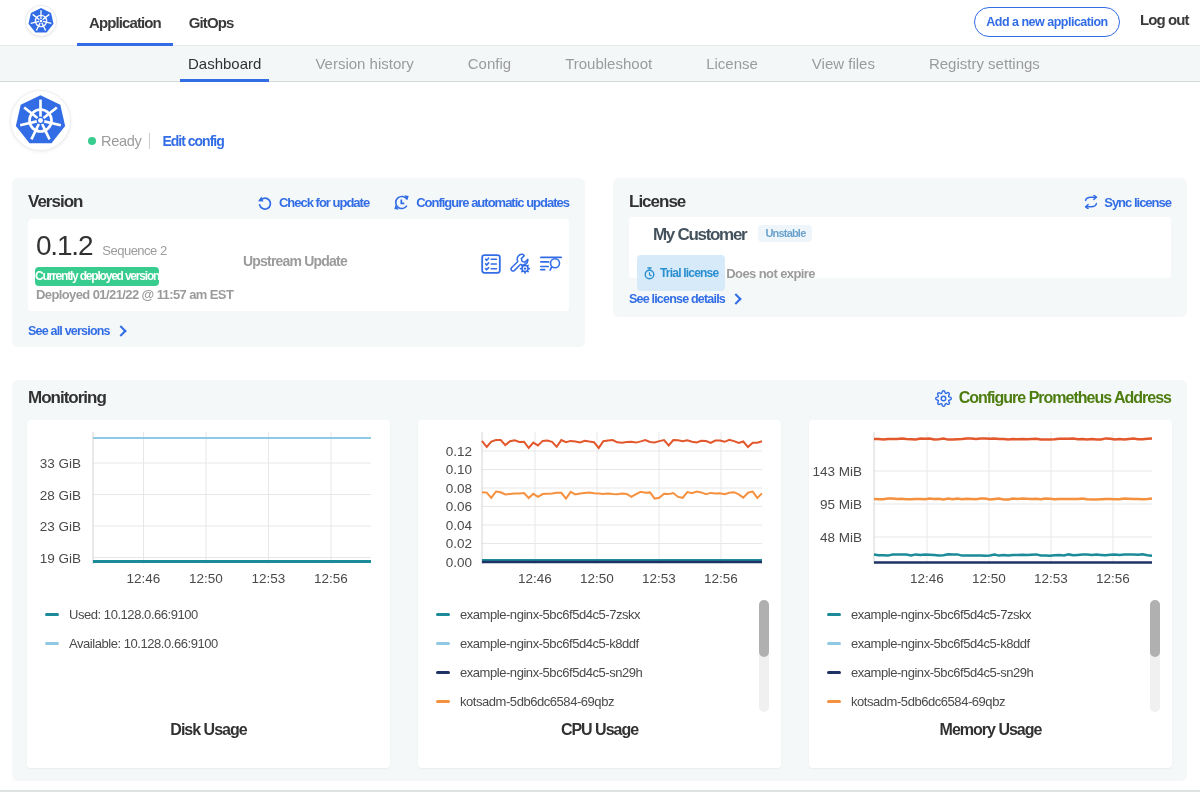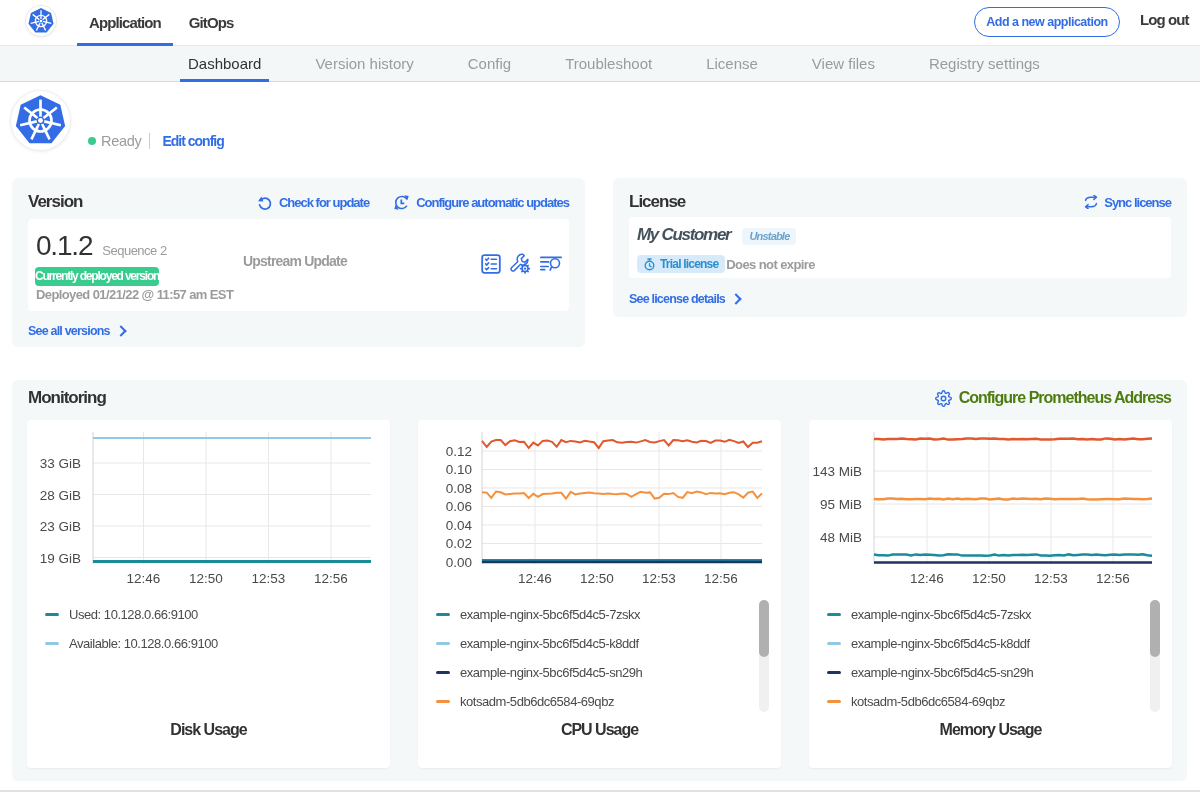--- a/index.html
+++ b/index.html
@@ -47,25 +47,25 @@
 .vseq { font-size:13px; color:#9b9b9b; letter-spacing:-0.5px; margin-left:10px; }
 .vpill { position:absolute; left:7px; top:48px; background:#38cc8e; color:#fff; font-size:12px; font-weight:bold; letter-spacing:-1.2px; border-radius:4px; padding:0 0; height:19px; line-height:19px; }
 .vdeployed { position:absolute; left:8px; top:68px; font-size:13px; font-weight:bold; color:#9b9b9b; letter-spacing:-0.6px; }
 .vsource { position:absolute; left:215px; top:34px; font-size:14px; font-weight:bold; color:#9b9b9b; letter-spacing:-0.8px; }
 .vicons { position:absolute; right:7px; top:34px; display:flex; align-items:center; }
 .vicons > div { margin-left:9px; }
 #versioncard .seeall { position:absolute; left:16px; top:146px; }
 
 #licensecard { left:613px; top:178px; width:574px; height:139px; padding:14px 16px; }
 #licensecard .inner { position:absolute; left:16px; top:39px; width:542px; height:61px; }
-.lictop { position:absolute; left:8px; top:8px; display:flex; align-items:flex-end;font-style:italic; }
+.lictop { position:absolute; left:24px; top:8px; display:flex; align-items:flex-start; }
 .licname { font-size:17px; font-weight:bold; color:#44525e; letter-spacing:-1.3px; }
 .licchannel { margin-left:12px; background:#eef6fc; color:#6ba2cc; font-size:11px; font-weight:bold; letter-spacing:-0.8px; border-radius:4px; padding:0 7px; height:17px; line-height:17px; }
 .licrow { position:absolute; left:8px; top:38px; display:flex; align-items:center; }
-.licbadge { display:flex; align-items:center; background:#d6eaf9; color:#2a8fd0; font-size:12px; font-weight:bold; letter-spacing:-0.8px; border-radius:4px; padding:0 7px 0 6px; height:18px; }
+.licbadge { display:flex; align-items:center; background:#d6eaf9; color:#2a8fd0; font-size:12px; font-weight:bold; letter-spacing:-0.8px; border-radius:4px; padding:0 7px 0 6px; height:36px; }
 .licbadge svg { margin-right:4px; }
 .licexpire { font-size:13px; font-weight:bold; color:#9b9b9b; letter-spacing:-0.6px; margin-left:1px; }
 #licensecard .seeall { position:absolute; left:16px; top:114px; }
 
 
 #monitoring { left:12px; top:380px; width:1175px; height:401px; padding:8px 16px; }
 .promlink { display:flex; align-items:center; font-size:16px; font-weight:bold; color:#4d7c0f; letter-spacing:-1px; }
 .promlink svg { margin-right:7px; }
 .chartcard { position:absolute; top:40px; width:363px; height:348px; background:#fff; border-radius:4px; box-shadow:0 1px 2px rgba(0,0,0,.05); }
 #chart-disk { left:15px; }

